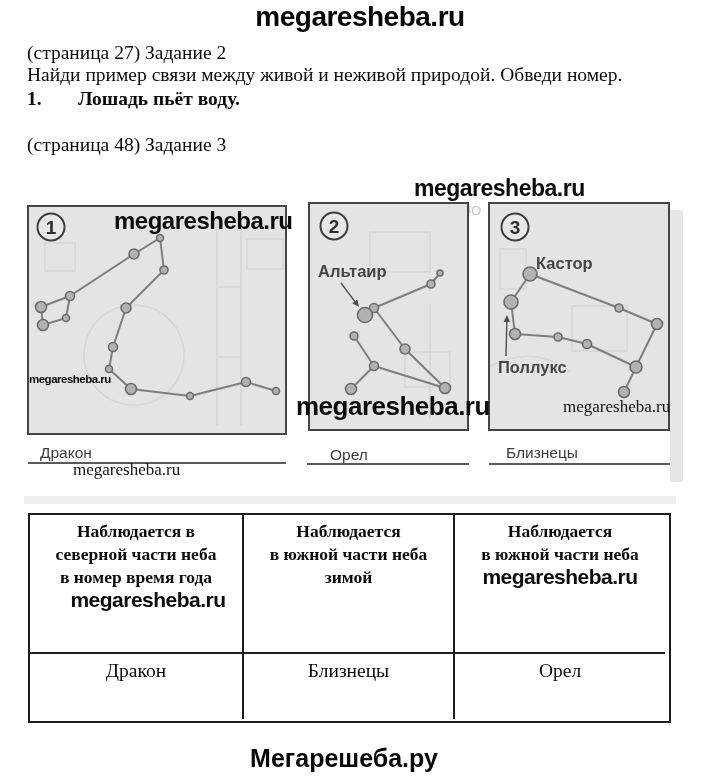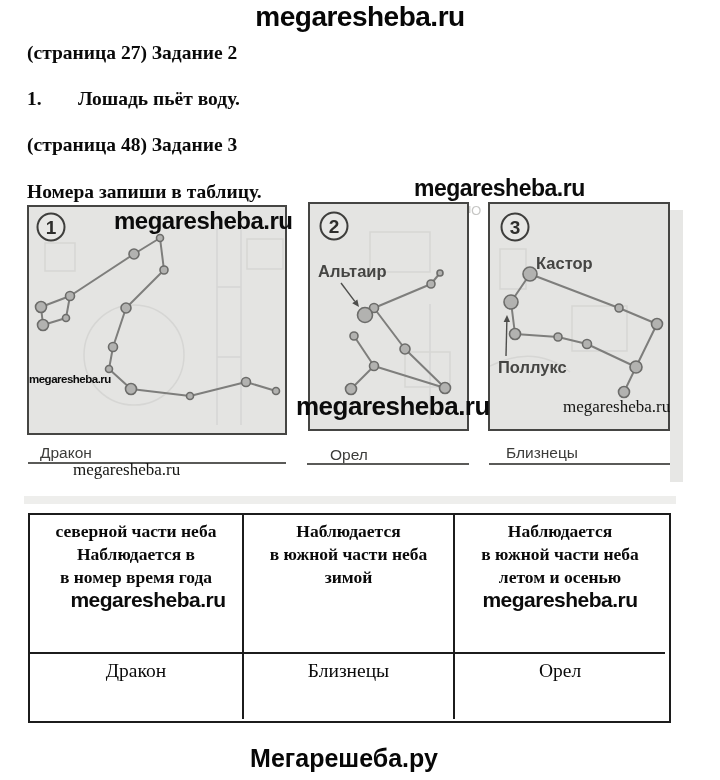--- a/index.html
+++ b/index.html
@@ -5,21 +5,21 @@
   html,body{margin:0;padding:0;background:#ffffff;}
   #page{position:relative;width:720px;height:780px;background:#ffffff;overflow:hidden;
         font-family:"Liberation Serif",serif;color:#0a0a0a;}
 
   .abs{position:absolute;}
 
   .site-title{top:1px;left:0;width:720px;text-align:center;
     font-family:"Liberation Sans",sans-serif;font-weight:bold;font-size:28px;
     letter-spacing:-0.5px;color:#070707;}
 
-  .serif-bold{font-weight:bold;font-size:19.5px;white-space:nowrap;}
+  .serif-bold{font-weight:normal;font-size:19.5px;white-space:nowrap;}
   .serif-reg{font-weight:bold;font-size:19.5px;white-space:nowrap;}
   .num-cell{display:inline-block;width:51px;}
 
   .wm-bold{font-family:"Liberation Sans",sans-serif;font-weight:bold;color:#0b0b0b;
     white-space:nowrap;z-index:3;letter-spacing:-0.5px;}
   .wm-serif{font-family:"Liberation Serif",serif;font-weight:normal;color:#141412;
     white-space:nowrap;z-index:3;}
 
   .panel{position:absolute;background:#e4e4e2;border:2px solid #454543;box-sizing:border-box;z-index:1;}
   .panel svg{display:block;}
@@ -59,24 +59,24 @@
     font-family:"Liberation Sans",sans-serif;font-weight:bold;font-size:25px;color:#070707;}
 </style>
 </head>
 <body>
 
 <div id="page">
 
   <div class="abs site-title">megaresheba.ru</div>
 
   <div class="abs serif-bold" style="left:27px;top:42px">(страница 27) Задание 2</div>
+  <div class="abs serif-bold" style="left:27px;top:64px">Найди пример связи между живой и неживой природой. Обведи номер.</div>
   <div class="abs serif-reg" style="left:27px;top:88px"><span class="num-cell">1.</span><span>Лошадь пьёт воду.</span></div>
 
   <div class="abs serif-bold" style="left:27px;top:134px">(страница 48) Задание 3</div>
-  <div class="abs serif-bold" style="left:27px;top:181px">Номера запиши в таблицу.</div>
   <div class="abs wm-bold" style="left:414px;top:175px;font-size:23px">megaresheba.ru</div>
 
   <div class="abs faint-rot" style="left:438px;top:203px">Опыт 1</div>
   <div class="abs faint-strip" style="left:670px;top:210px;width:13px;height:272px"></div>
   <div class="abs faint-band" style="left:24px;top:496px;width:652px;height:8px"></div>
 
   <div class="panel" style="left:27px;top:205px;width:260px;height:230px">
     <svg id="const-svg-0" width="256" height="226" viewBox="0 0 256 226">
       <g>
         <circle class="sketch" cx="105" cy="148" r="50"></circle>
@@ -207,34 +207,33 @@
   <div class="abs wm-serif" style="left:73px;top:460px;font-size:17px">megaresheba.ru</div>
 
   <div class="abs caption" style="left:330px;top:446px">Орел</div>
   <div class="abs caption-line" style="left:307px;top:463px;width:162px"></div>
 
   <div class="abs caption" style="left:506px;top:444px">Близнецы</div>
   <div class="abs caption-line" style="left:489px;top:463px;width:181px"></div>
 
   <div class="abs answer-table">
     <div class="th">
+      <span class="hline">Наблюдается в</span>
       <span class="hline">северной части неба</span>
-      <span class="hline">Наблюдается в</span>
       <span class="hline">в номер время года</span>
       <span class="wm-inline" style="display:block;transform:translateX(12px)">megaresheba.ru</span>
     </div>
     <div class="th">
       <span class="hline">Наблюдается</span>
       <span class="hline">в южной части неба</span>
       <span class="hline">зимой</span>
     </div>
     <div class="th last">
       <span class="hline">Наблюдается</span>
       <span class="hline">в южной части неба</span>
-      <span class="hline">летом и осенью</span>
       <span class="wm-inline" style="display:block">megaresheba.ru</span>
     </div>
     <div class="td">Дракон</div>
     <div class="td">Близнецы</div>
     <div class="td last">Орел</div>
   </div>
 
   <div class="abs footer-title">Мегарешеба.ру</div>
 
 </div>

